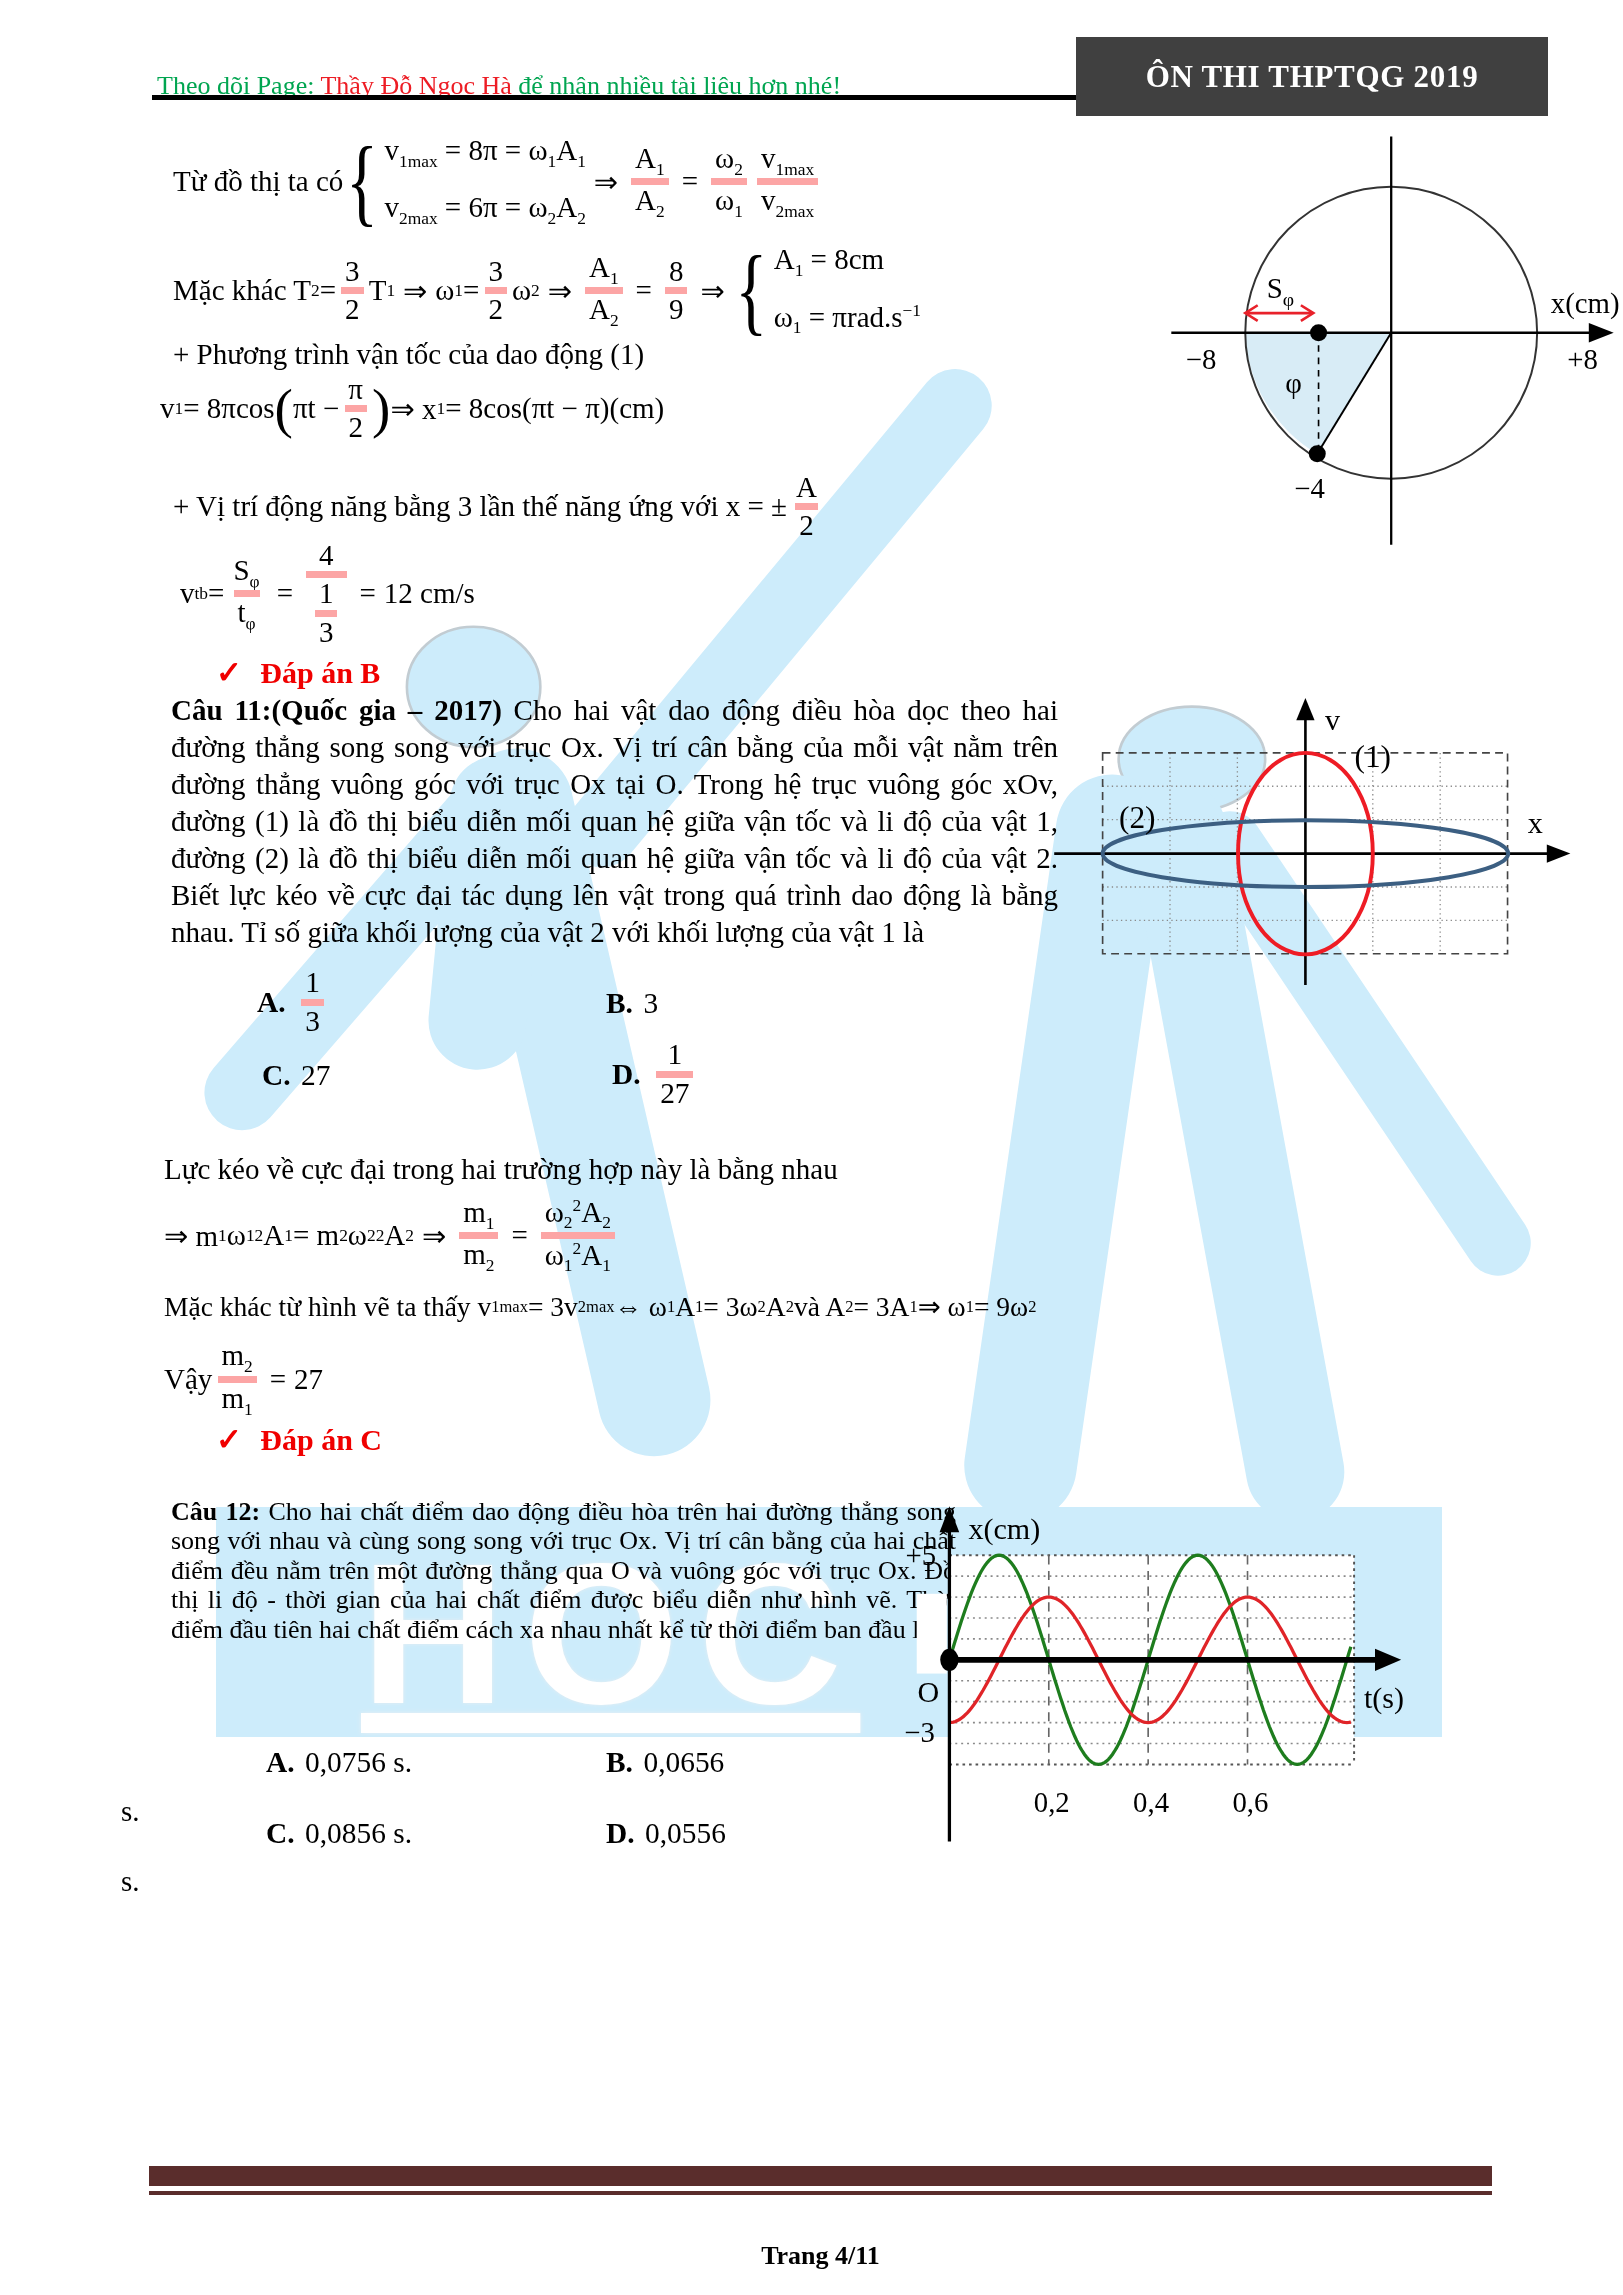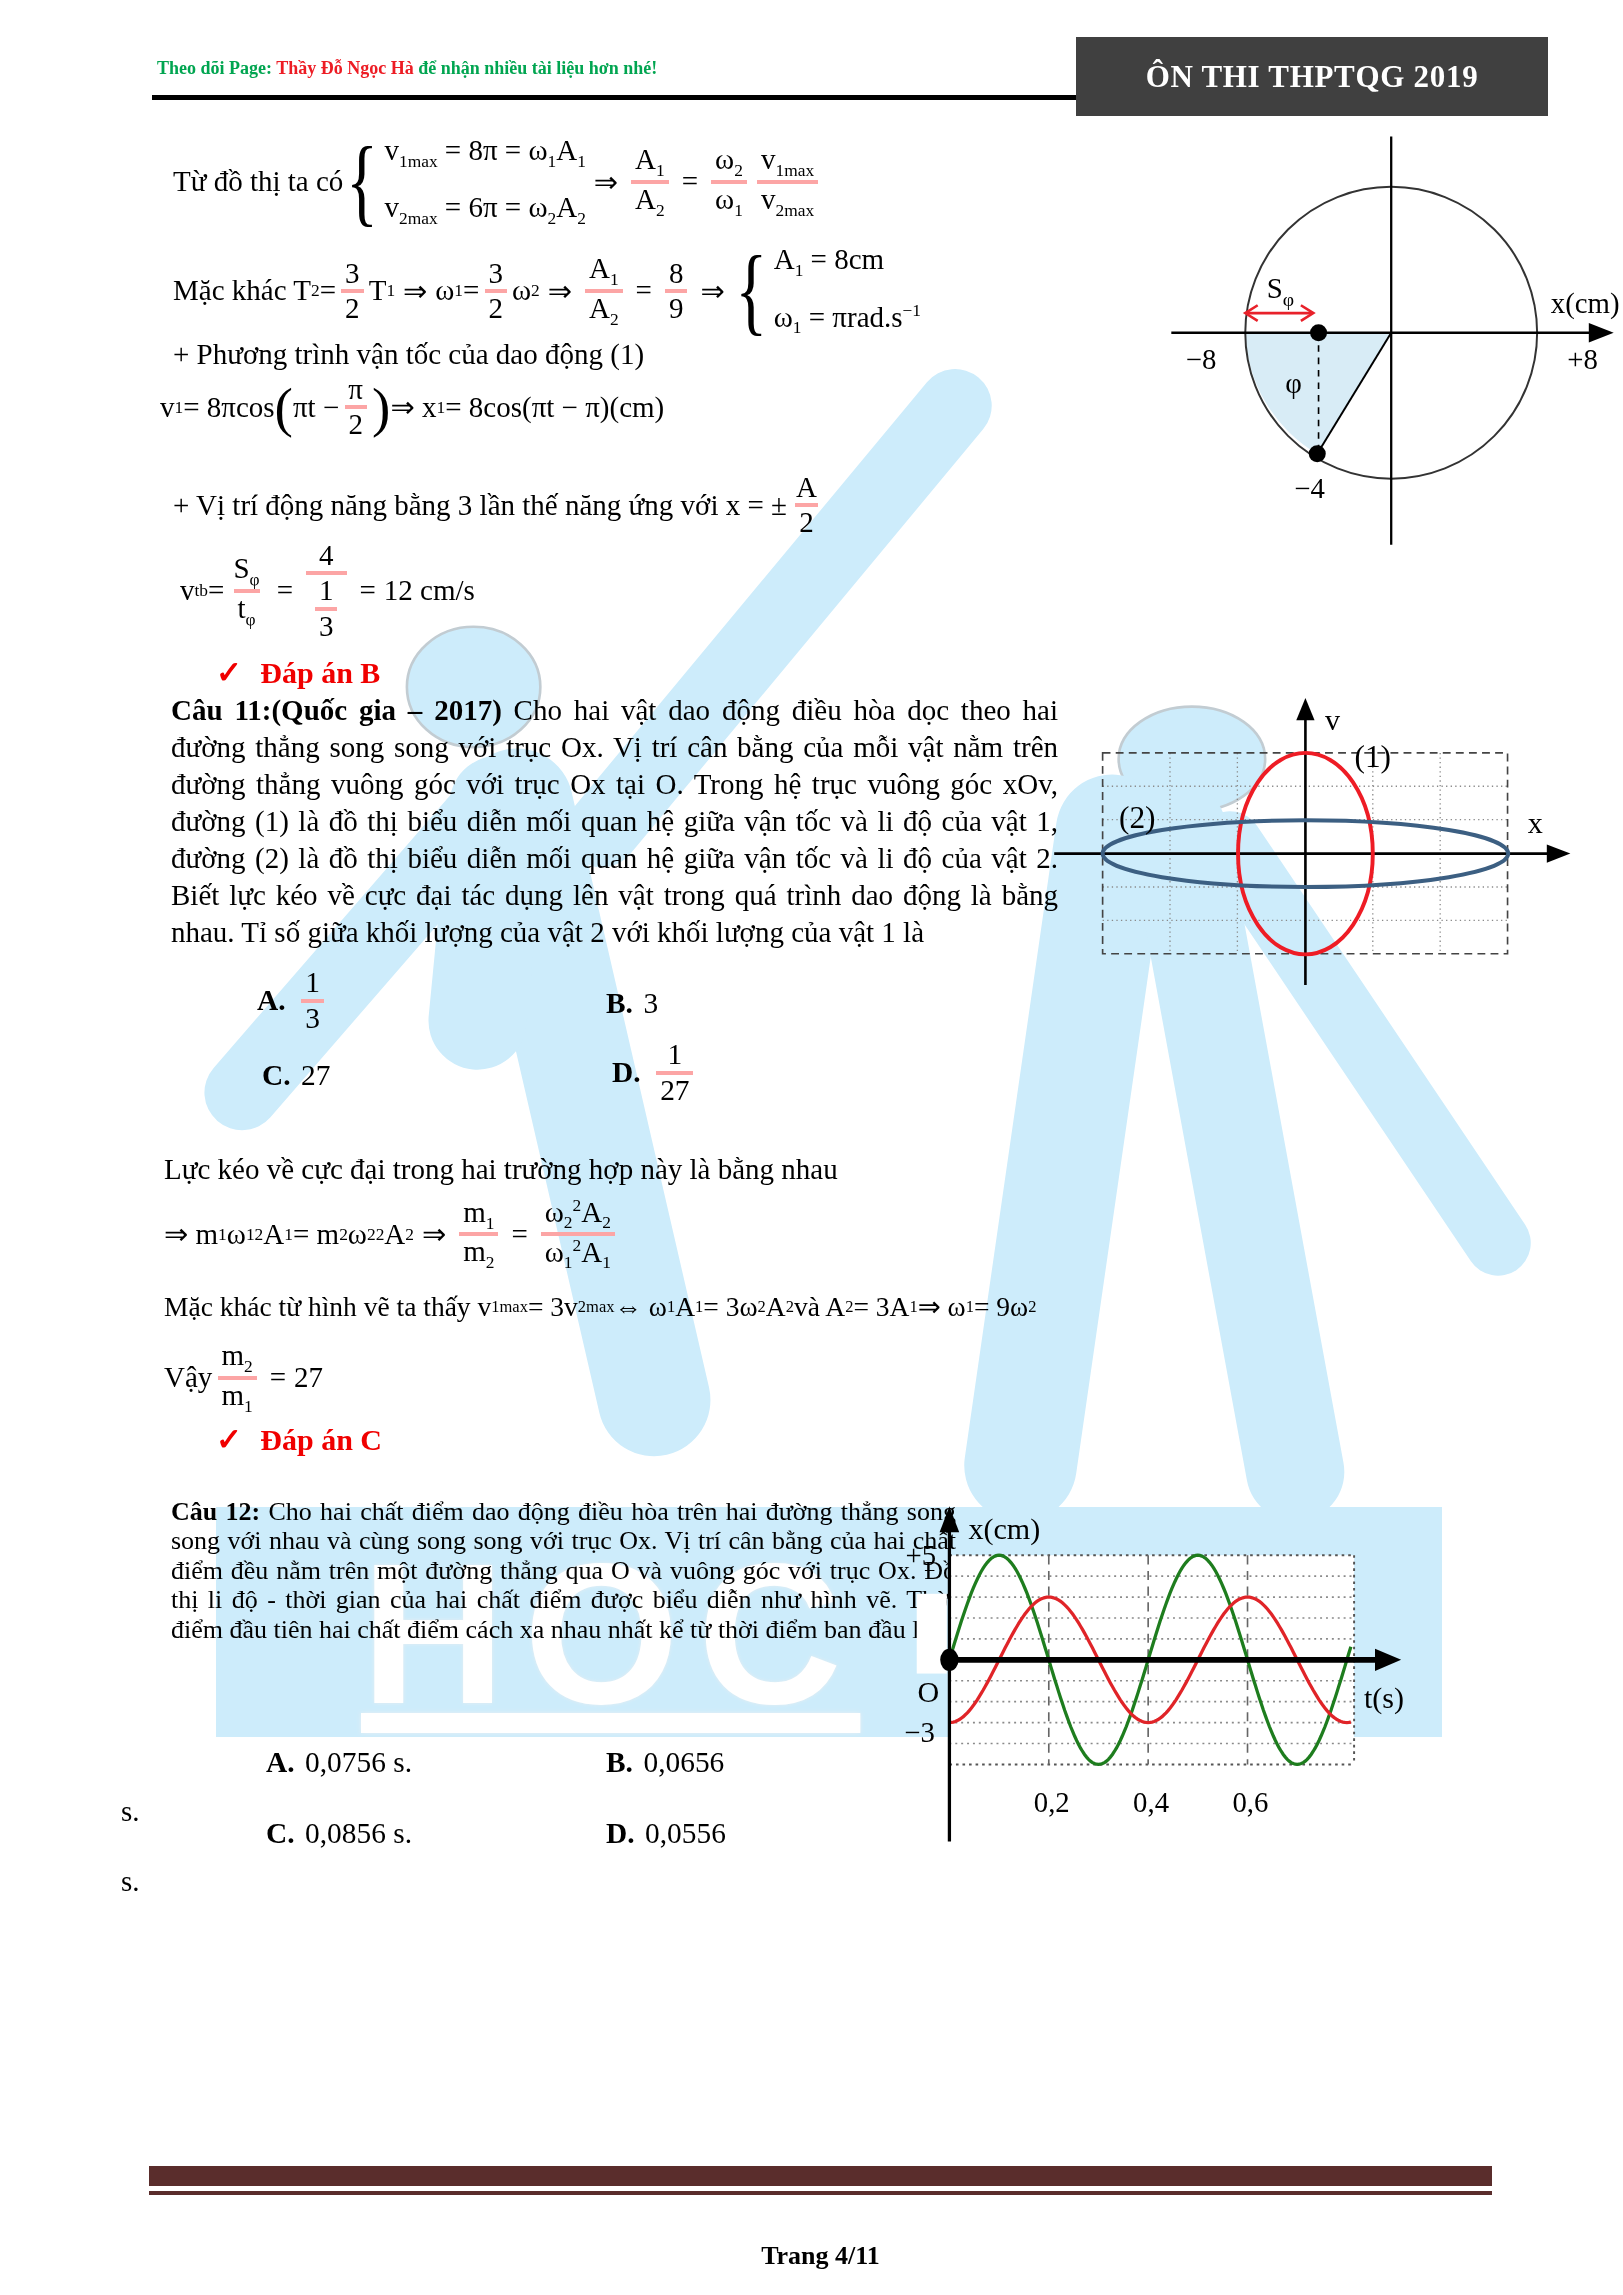--- a/index.html
+++ b/index.html
@@ -1,38 +1,38 @@
 <!DOCTYPE html>
 <html style="font-size:10.5px"><head>
 <meta charset="utf-8">
 <style>
   html,body{margin:0;padding:0;background:#fff;}
   .page{position:relative;width:1623px;height:2295px;background:#fff;overflow:hidden;
         font-family:"Liberation Serif",serif;color:#000;}
   .abs{position:absolute;}
   
-  .hdr-left{font-size:18px;font-weight:bold;white-space:nowrap;}
+  .hdr-left{font-size:26px;font-weight:normal;white-space:nowrap;margin-top:13px;}
   .hdr-rule{background:#000;}
   .badge{background:#404040;color:#fff;display:flex;align-items:center;justify-content:center;
          font-size:31px;font-weight:bold;letter-spacing:0.7px;}
   
   .wm{pointer-events:none;}
   .hoc-band{background:#cdecfb;}
   .hoc-txt{font-family:"Liberation Sans",sans-serif;font-weight:900;font-size:200px;
            color:#fff;letter-spacing:18.3px;line-height:1;text-shadow:0 0 3.9px #e8eef2;text-decoration:underline;}
   
   .t{font-size:29px;line-height:34px;}
   .para{font-size:29px;line-height:37px;text-align:justify;}
   .para12{font-size:26px;line-height:29.4px;text-align:justify;}
   .b{font-weight:bold;}
   .red{color:#f00000;font-weight:bold;}
   .frm{font-size:29px;display:flex;align-items:center;flex-wrap:nowrap;white-space:nowrap;}
   .fr{display:inline-flex;flex-direction:column;align-items:center;vertical-align:middle;
       line-height:1.08;margin:0 5.2px;text-align:right;}
-  .fr .d{border-top:4px solid #fca5a5;padding:0 3.9px;}
+  .fr .d{border-top:7px solid #fca5a5;padding:0 3.9px;}
   .fr .n{padding:0 3.9px;}
   .sys{display:inline-flex;flex-direction:column;align-items:flex-start;row-gap:19.6px;
        vertical-align:middle;margin-left:3.9px;text-align:left;}
   .br{display:inline-block;vertical-align:middle;font-size:2.3em;font-weight:200;
       transform:scaleY(1.45);margin:0 2.6px;}
   .big{font-size:1.9em;font-weight:300;vertical-align:middle;}
   .eq{margin:0 7.9px;}
   sub{font-size:0.60em;}
   sup{font-size:0.60em;}
   .chk{color:#f00000;font-size:31px;font-weight:bold;margin-right:18.3px;}

